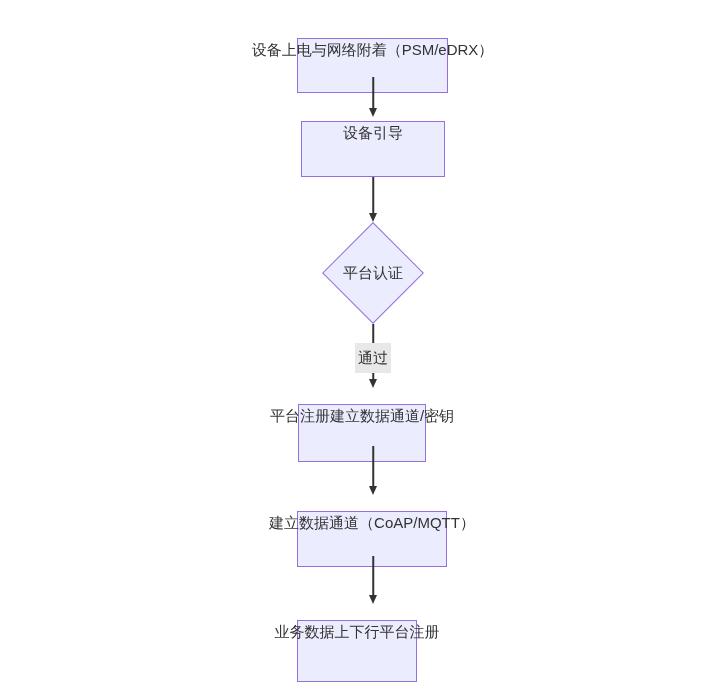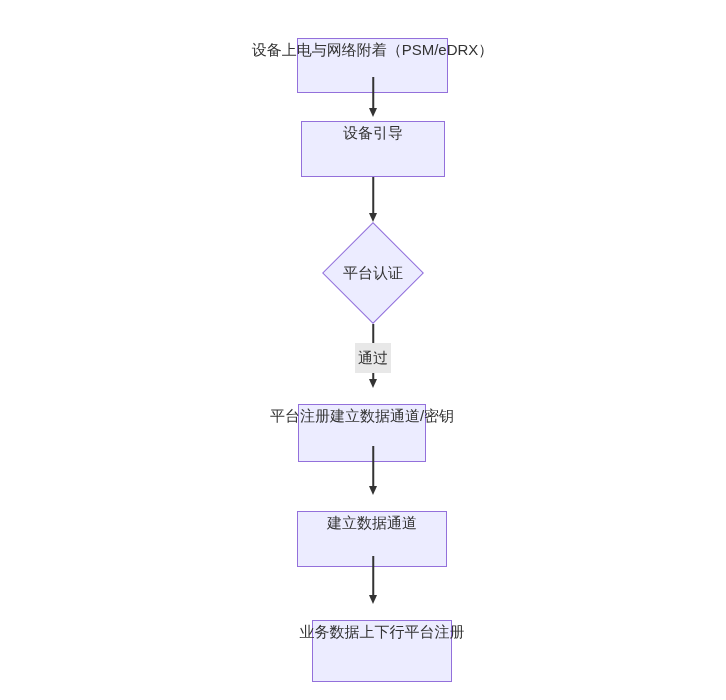--- a/index.html
+++ b/index.html
@@ -138,25 +138,26 @@
     <span>建立数据通道/密钥</span>
   </div>
 
   <div class="arrow" style="left:373px;top:446px;height:49px">
     <span class="line"></span>
     <span class="head"></span>
   </div>
 
   <div class="node" style="left:297px;top:495px;width:150px;height:56px">
     <span>建立数据通道</span>
+    <span>（CoAP/MQTT）</span>
   </div>
 
   <div class="arrow" style="left:373px;top:556px;height:48px">
     <span class="line"></span>
     <span class="head"></span>
   </div>
 
-  <div class="node" style="left:312px;top:604px;width:140px;height:62px">
+  <div class="node" style="left:297px;top:604px;width:120px;height:62px">
     <span>业务数据上下行</span>
     <span>平台注册</span>
   </div>
 
 </div>
 
 </body></html>

